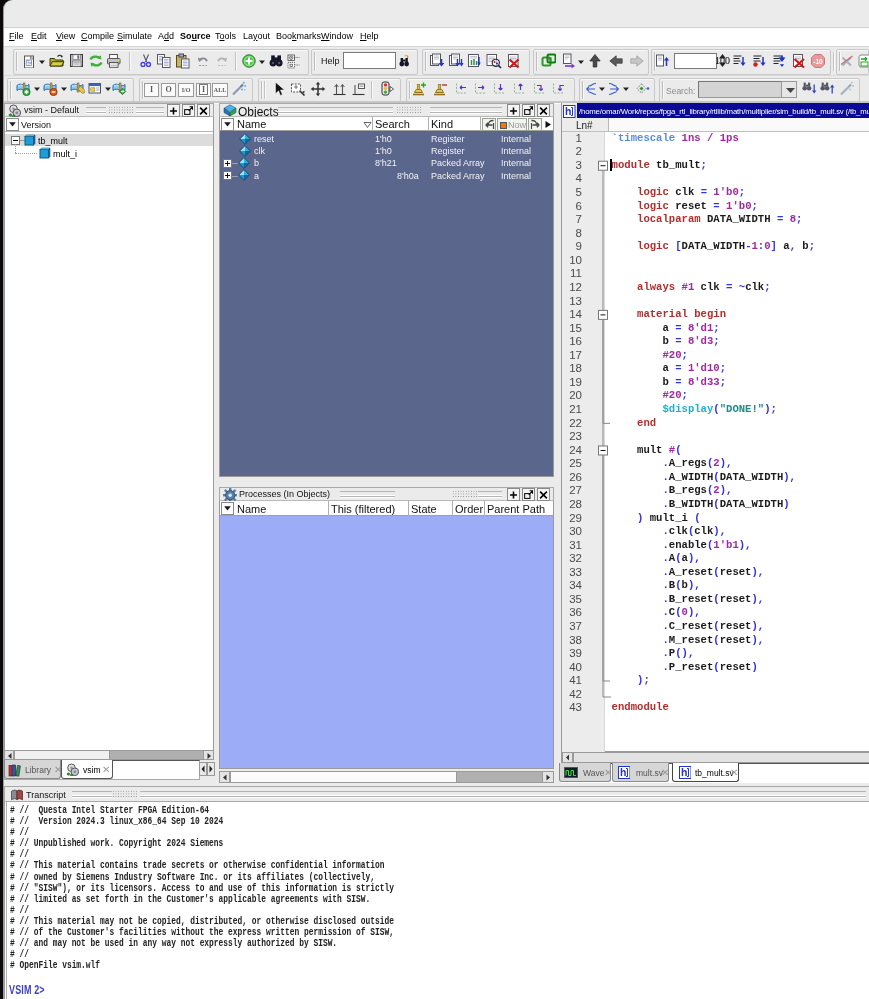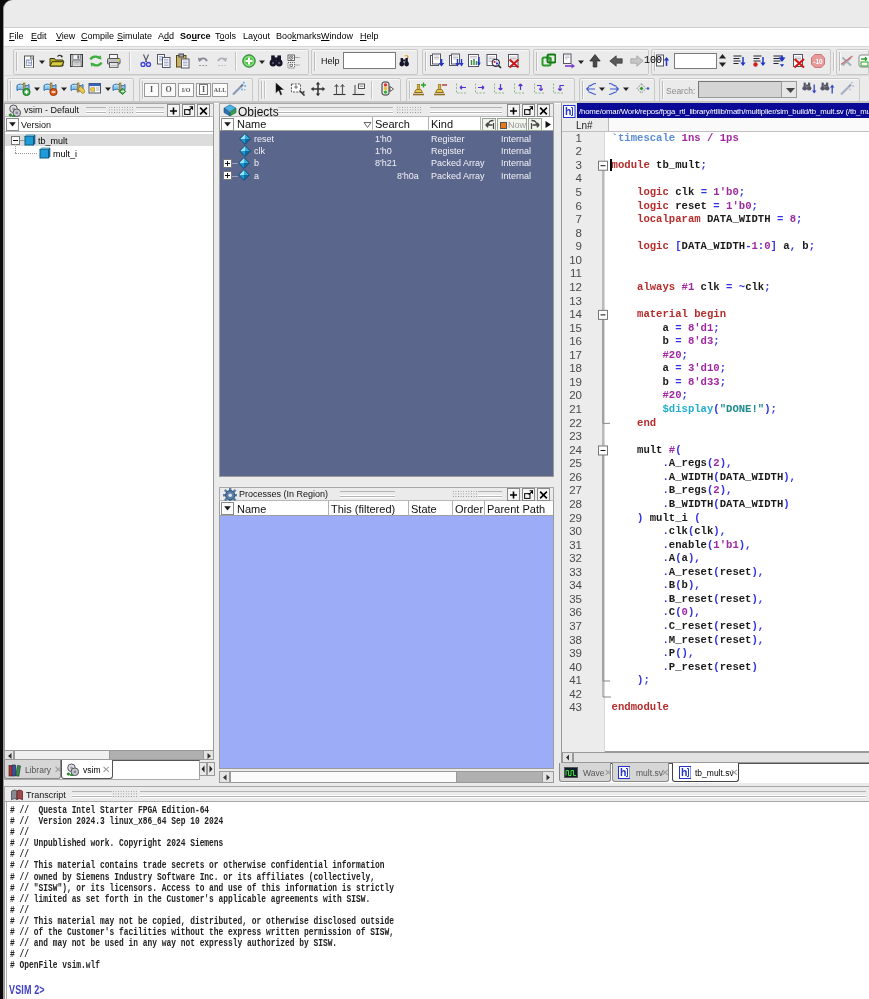--- a/index.html
+++ b/index.html
@@ -267,21 +267,21 @@
     </div>
 <div style="position:absolute;left:655px;top:53px;width:15px;height:15px">
       <svg width="15" height="15" viewBox="0 0 15 15">
         <rect x="1.5" y="2" width="7" height="11" fill="#fff" stroke="#556"></rect>
         <path d="M3 4h4M3 5.5h4M3 7h4" stroke="#99a" stroke-width=".6"></path>
         <path d="M11.5 13V5.5" stroke="#2036c8" stroke-width="1.5"></path>
         <path d="M8.9 7.4l2.6-3.5 2.6 3.5z" fill="#2036c8"></path>
       </svg>
     </div>
 <div style="position:absolute;left:674px;top:52.5px;width:43px;height:16px;background:#fff;border:1px solid #7a7a7a"></div>
-<div class="ab" style="left:644px;top:55px;width:36px;text-align:left;font-size:10px;color:#000;font-family:Liberation Mono, monospace">100</div>
+<div class="ab" style="left:694px;top:55px;width:36px;text-align:right;font-size:10px;color:#000;font-family:Liberation Serif, serif">100</div>
 <div class="ab" style="left:718px;top:52px;width:9px;height:17px">
       <svg width="9" height="17" viewBox="0 0 9 17">
         <path d="M4.5 2L8 6.5H1z" fill="#222"></path>
         <path d="M4.5 15L1 10.5h7z" fill="#222"></path>
       </svg>
     </div>
 <div style="position:absolute;left:731px;top:53px;width:15px;height:15px">
       <svg width="15" height="15" viewBox="0 0 15 15">
         <path d="M2.5 3h8M2.5 5.5h6M2.5 8h7M2.5 10.5h5" stroke="#223" stroke-width="1.1"></path>
         <path d="M12 4v7.5" stroke="#2036c8" stroke-width="1.5"></path>
@@ -840,21 +840,21 @@
         <rect x="6" y="-0.4" width="2.4" height="3.4" fill="#5b7fa6" transform="rotate(90 7.2 7.2)"></rect>
         <rect x="6" y="-0.4" width="2.4" height="3.4" fill="#5b7fa6" transform="rotate(135 7.2 7.2)"></rect>
         <rect x="6" y="-0.4" width="2.4" height="3.4" fill="#5b7fa6" transform="rotate(180 7.2 7.2)"></rect>
         <rect x="6" y="-0.4" width="2.4" height="3.4" fill="#5b7fa6" transform="rotate(225 7.2 7.2)"></rect>
         <rect x="6" y="-0.4" width="2.4" height="3.4" fill="#5b7fa6" transform="rotate(270 7.2 7.2)"></rect>
         <rect x="6" y="-0.4" width="2.4" height="3.4" fill="#5b7fa6" transform="rotate(315 7.2 7.2)"></rect>
         <circle cx="7.2" cy="7.2" r="4.6" fill="#5b7fa6" stroke="#2f4f6f"></circle>
         <circle cx="7.2" cy="7.2" r="1.8" fill="#dde6ee"></circle>
       </svg>
     </div>
-<div class="ab" style="left:239px;top:489px;font-size:9px;color:#111">Processes (In Region)</div>
+<div class="ab" style="left:239px;top:489px;font-size:9px;color:#111">Processes (In Objects)</div>
 <div class="grip" style="position:absolute;left:340px;top:491px;width:55px"></div>
 <div class="dots" style="position:absolute;left:452px;top:490px"></div>
 <div class="hbtn" style="left:507px;top:488px">
       <svg width="12" height="12" viewBox="0 0 12 12">
         <path d="M6 2.2v7.6M2.2 6h7.6" stroke="#000" stroke-width="1.7"></path>
       </svg>
     </div>
 <div class="hbtn" style="left:522px;top:488px">
       <svg width="12" height="12" viewBox="0 0 12 12">
         <rect x="1.8" y="4.5" width="5.8" height="5.2" fill="none" stroke="#000" stroke-width="1.1"></rect>
@@ -963,21 +963,21 @@
 
     <span class="k">logic</span> <span class="pu">[</span>DATA_WIDTH<span class="pu">-</span><span class="nu">1</span><span class="pu">:</span><span class="nu">0</span><span class="pu">]</span> a<span class="pu">,</span> b<span class="pu">;</span>
 
 
     <span class="k">always</span> <span class="nu">#1</span> clk <span class="pu">=</span> <span class="pu">~</span>clk<span class="pu">;</span>
 
     <span class="k">material</span> <span class="k">begin</span>
         a <span class="pu">=</span> <span class="nu">8'd1</span><span class="pu">;</span>
         b <span class="pu">=</span> <span class="nu">8'd3</span><span class="pu">;</span>
         <span class="nu">#20</span><span class="pu">;</span>
-        a <span class="pu">=</span> <span class="nu">3'd10</span><span class="pu">;</span>
+        a <span class="pu">=</span> <span class="nu">1'd10</span><span class="pu">;</span>
         b <span class="pu">=</span> <span class="nu">8'd33</span><span class="pu">;</span>
         <span class="nu">#20</span><span class="pu">;</span>
         <span class="sy">$display</span><span class="pu">(</span><span class="st">"DONE!"</span><span class="pu">);</span>
     <span class="k">end</span>
 
     mult <span class="nu">#</span><span class="pu">(</span>
         <span class="pu">.</span>A_regs<span class="pu">(</span><span class="nu">2</span><span class="pu">),</span>
         <span class="pu">.</span>A_WIDTH<span class="pu">(</span>DATA_WIDTH<span class="pu">),</span>
         <span class="pu">.</span>B_regs<span class="pu">(</span><span class="nu">2</span><span class="pu">),</span>
         <span class="pu">.</span>B_WIDTH<span class="pu">(</span>DATA_WIDTH<span class="pu">)</span>

